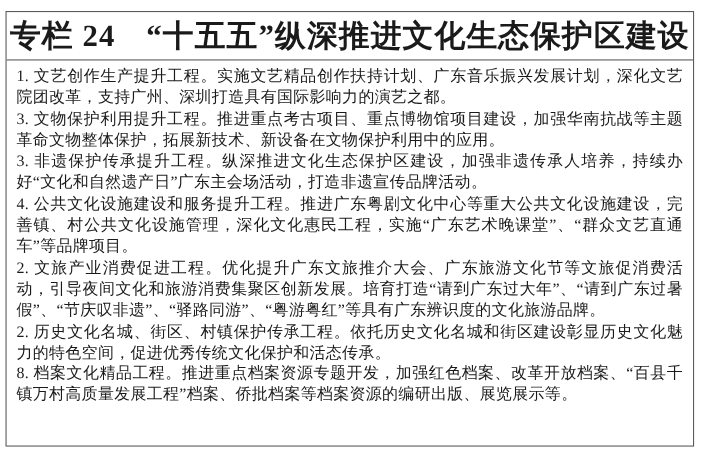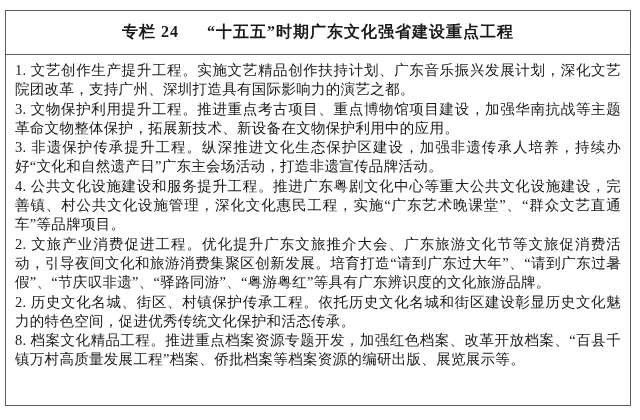--- a/index.html
+++ b/index.html
@@ -25,21 +25,21 @@
     background: #ffffff;
   }
   .title-row {
     height: 44px;
     border-bottom: 1px solid #5c5c5c;
     box-sizing: border-box;
     display: flex;
     align-items: center;
     justify-content: center;
     font-weight: bold;
-    font-size: 16px;
+    font-size: 28px;
     letter-spacing: 1px;
     white-space: nowrap;
   }
   .title-row .column-label {
     margin-right: 28px;
   }
   .body-row {
     height: calc(100% - 44px);
     box-sizing: border-box;
     padding: 6px 9px 0 9px;
@@ -55,21 +55,21 @@
   .lead {
     font-weight: normal;
   }
 </style>
 </head>
 <body>
 
 <div class="column-box">
   <div class="title-row">
     <span class="column-label">专栏 24</span>
-    <span class="column-title-text">“十五五”时期广东文化强省建设重点工程</span>
+    <span class="column-title-text">“十五五”纵深推进文化生态保护区建设</span>
   </div>
   <div class="body-row">
     <p><span class="lead">1. 文艺创作生产提升工程。</span><span>实施文艺精品创作扶持计划、广东音乐振兴发展计划，深化文艺院团改革，支持广州、深圳打造具有国际影响力的演艺之都。</span></p>
     <p><span class="lead">3. 文物保护利用提升工程。</span><span>推进重点考古项目、重点博物馆项目建设，加强华南抗战等主题革命文物整体保护，拓展新技术、新设备在文物保护利用中的应用。</span></p>
     <p><span class="lead">3. 非遗保护传承提升工程。</span><span>纵深推进文化生态保护区建设，加强非遗传承人培养，持续办好“文化和自然遗产日”广东主会场活动，打造非遗宣传品牌活动。</span></p>
     <p><span class="lead">4. 公共文化设施建设和服务提升工程。</span><span>推进广东粤剧文化中心等重大公共文化设施建设，完善镇、村公共文化设施管理，深化文化惠民工程，实施“广东艺术晚课堂”、“群众文艺直通车”等品牌项目。</span></p>
     <p><span class="lead">2. 文旅产业消费促进工程。</span><span>优化提升广东文旅推介大会、广东旅游文化节等文旅促消费活动，引导夜间文化和旅游消费集聚区创新发展。培育打造“请到广东过大年”、“请到广东过暑假”、“节庆叹非遗”、“驿路同游”、“粤游粤红”等具有广东辨识度的文化旅游品牌。</span></p>
     <p><span class="lead">2. 历史文化名城、街区、村镇保护传承工程。</span><span>依托历史文化名城和街区建设彰显历史文化魅力的特色空间，促进优秀传统文化保护和活态传承。</span></p>
     <p><span class="lead">8. 档案文化精品工程。</span><span>推进重点档案资源专题开发，加强红色档案、改革开放档案、“百县千镇万村高质量发展工程”档案、侨批档案等档案资源的编研出版、展览展示等。</span></p>
   </div>

